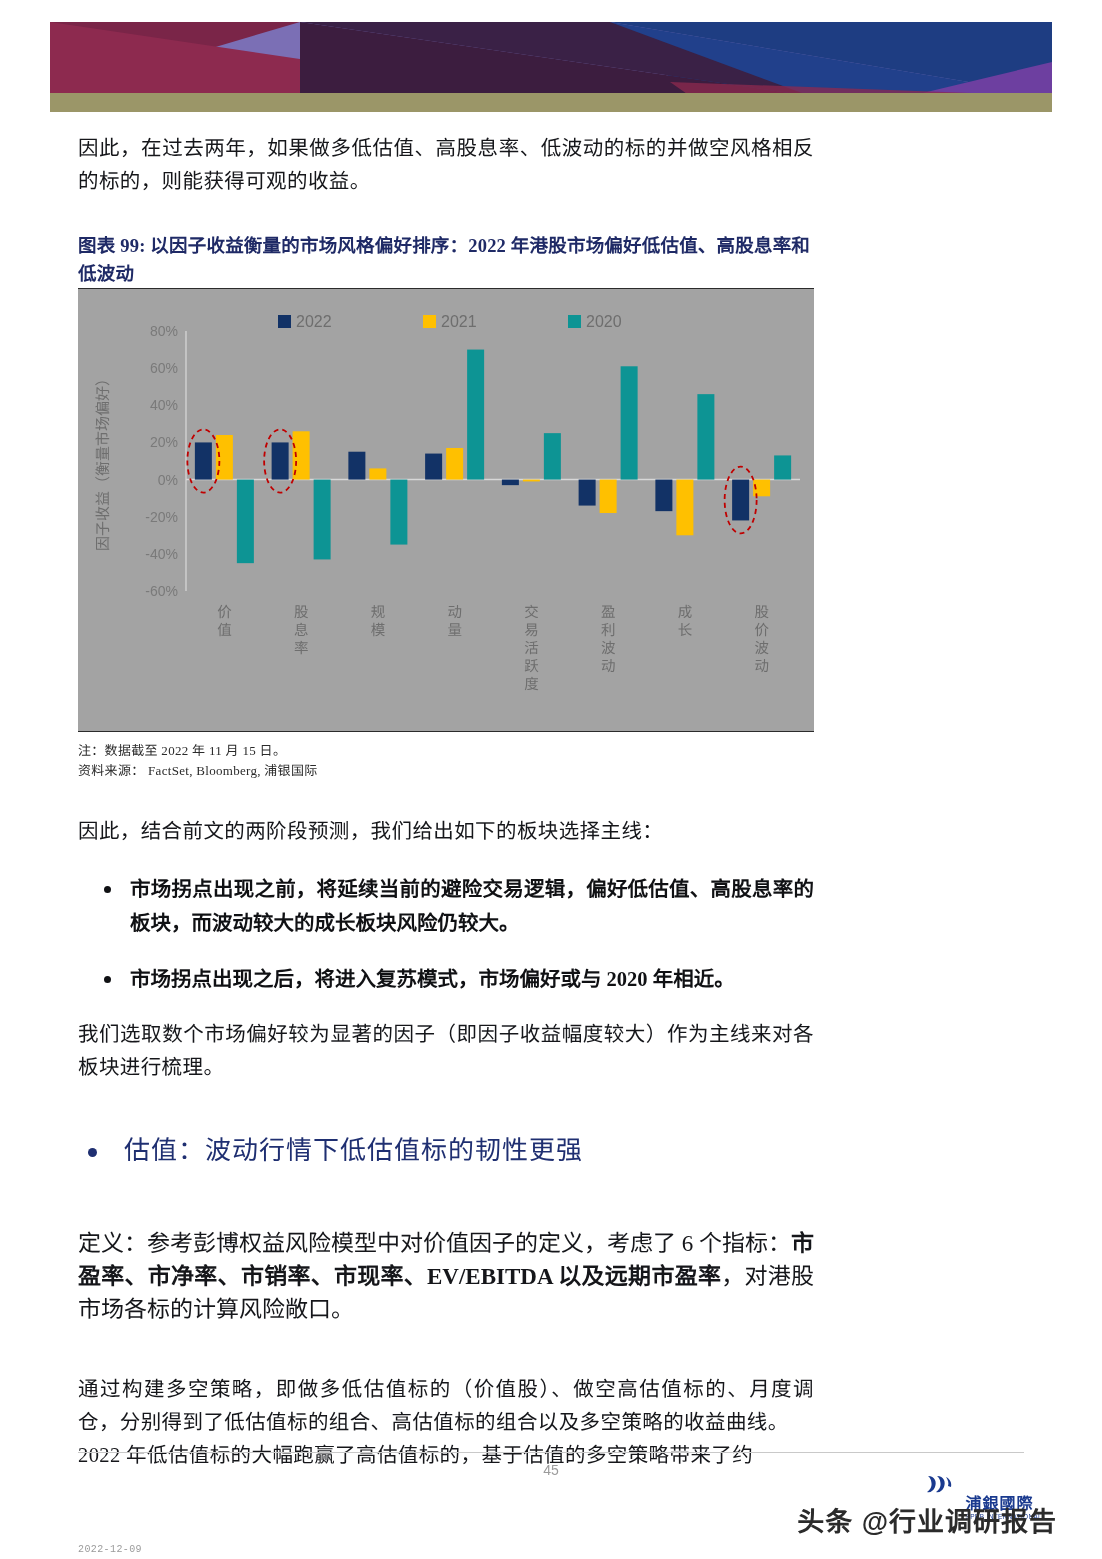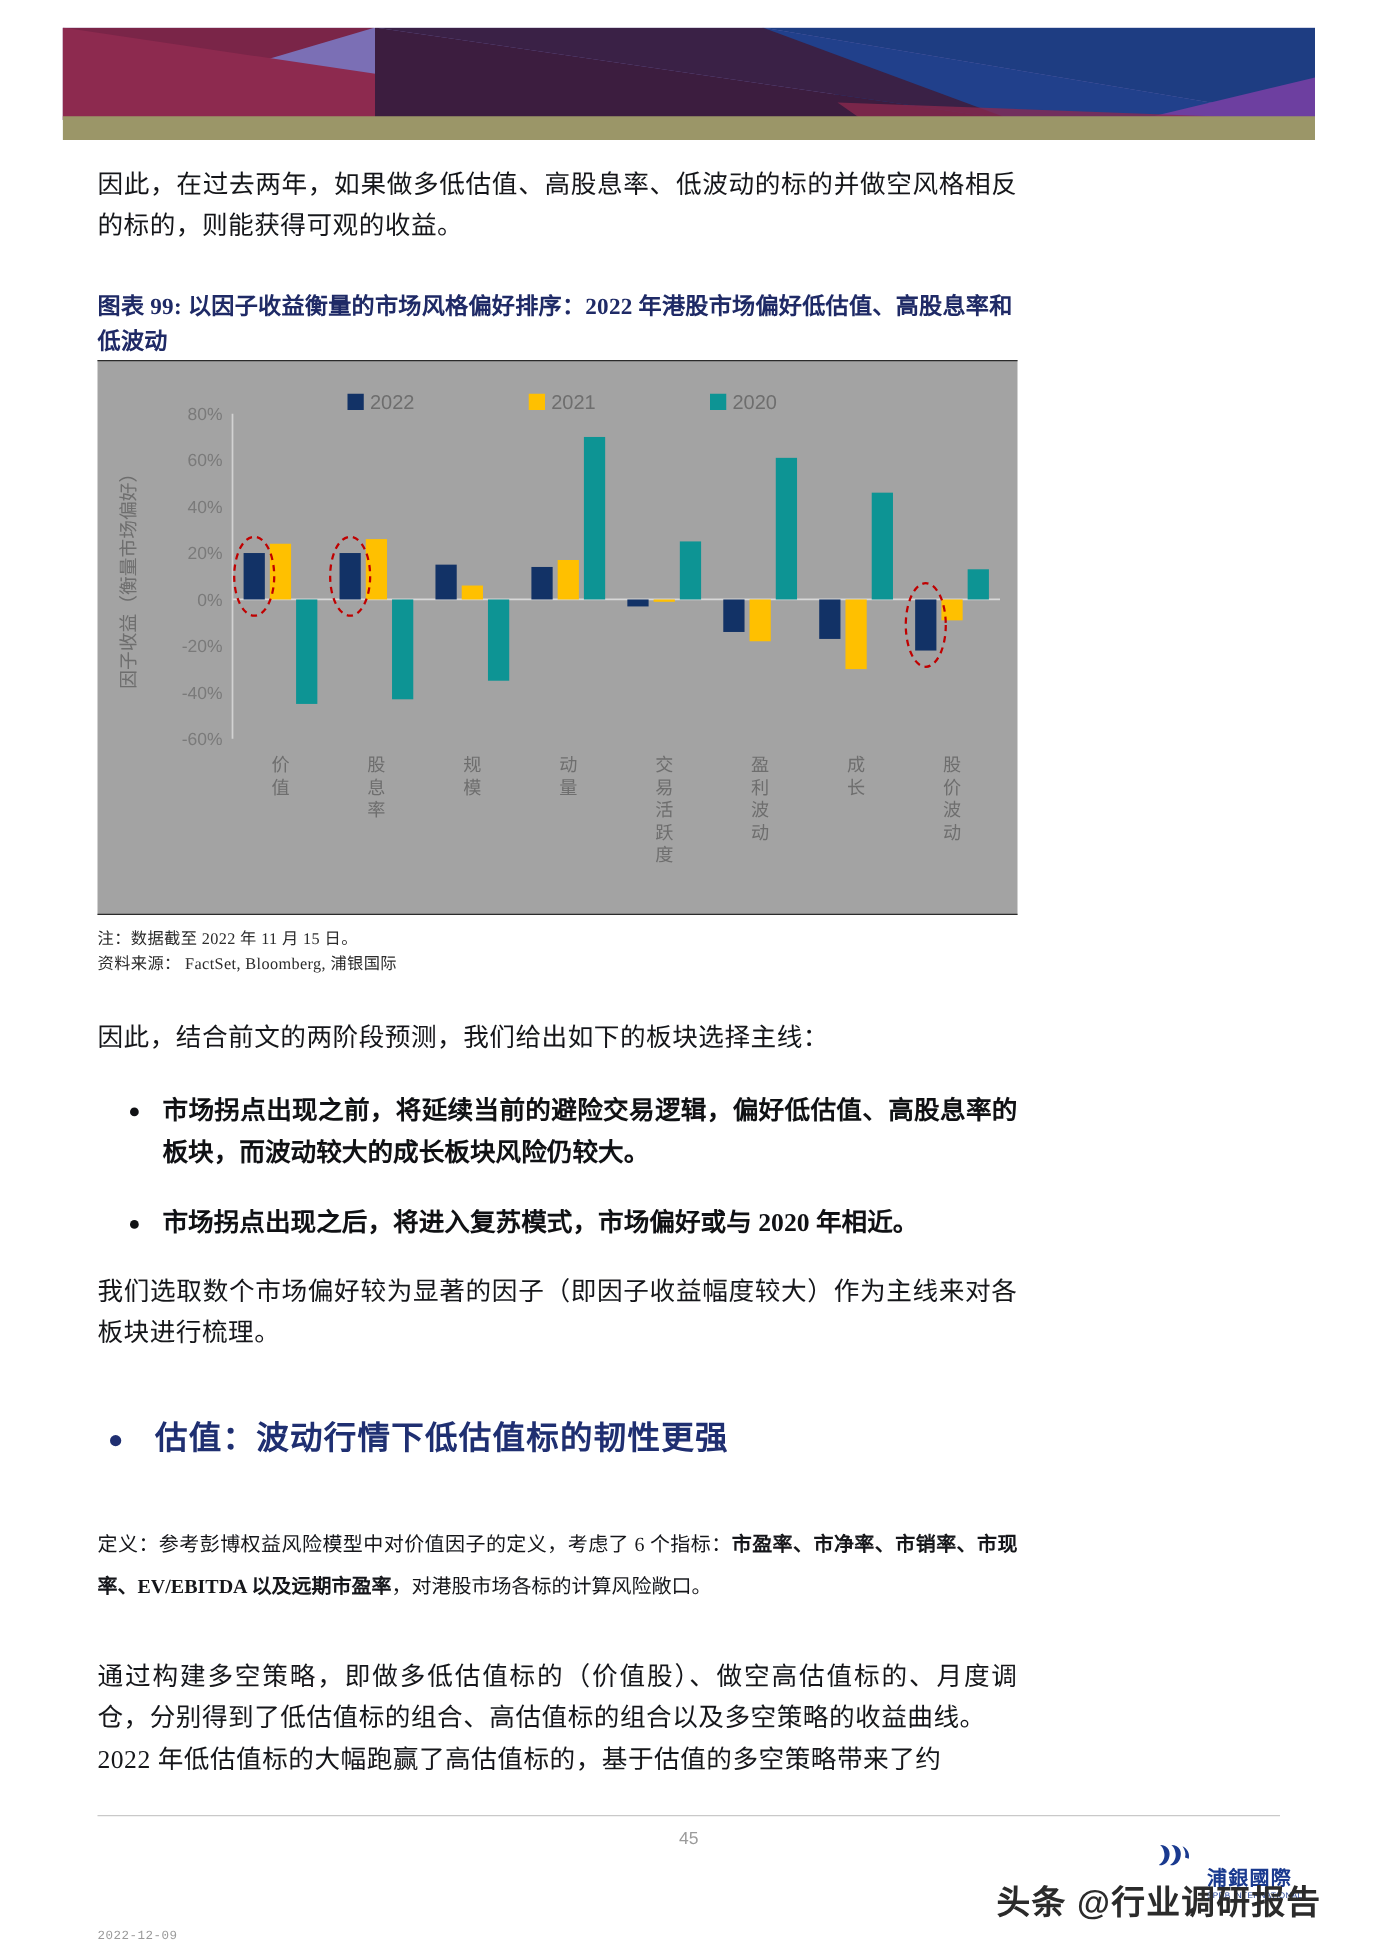--- a/index.html
+++ b/index.html
@@ -100,37 +100,37 @@
     width:7px; height:7px;
     border-radius:50%;
     background:#101114;
   }
 
   
   .section-head{
     position:relative;
     padding-left:46px;
     font-family:"Liberation Serif", serif;
-    font-weight:bold;
+    font-weight:normal;
     font-size:26px;
     line-height:38px;
     color:#1f2f71;
     letter-spacing:1px;
   }
   .section-head:before{
     content:"";
     position:absolute;
     left:10px; top:16px;
     width:9px;height:9px;border-radius:50%;
     background:#1f2f71;
   }
 
   .def-text{
     font-family:"Liberation Serif", serif;
-    font-size:16px;
+    font-size:23px;
     line-height:33px;
     color:#15161a;
     text-align:justify;
   }
   .def-text b{font-weight:bold;}
 
   
   .footer-rule{
     position:absolute; left:78px; top:1452px; width:946px;
     border-top:1px solid #c9c9c9;

